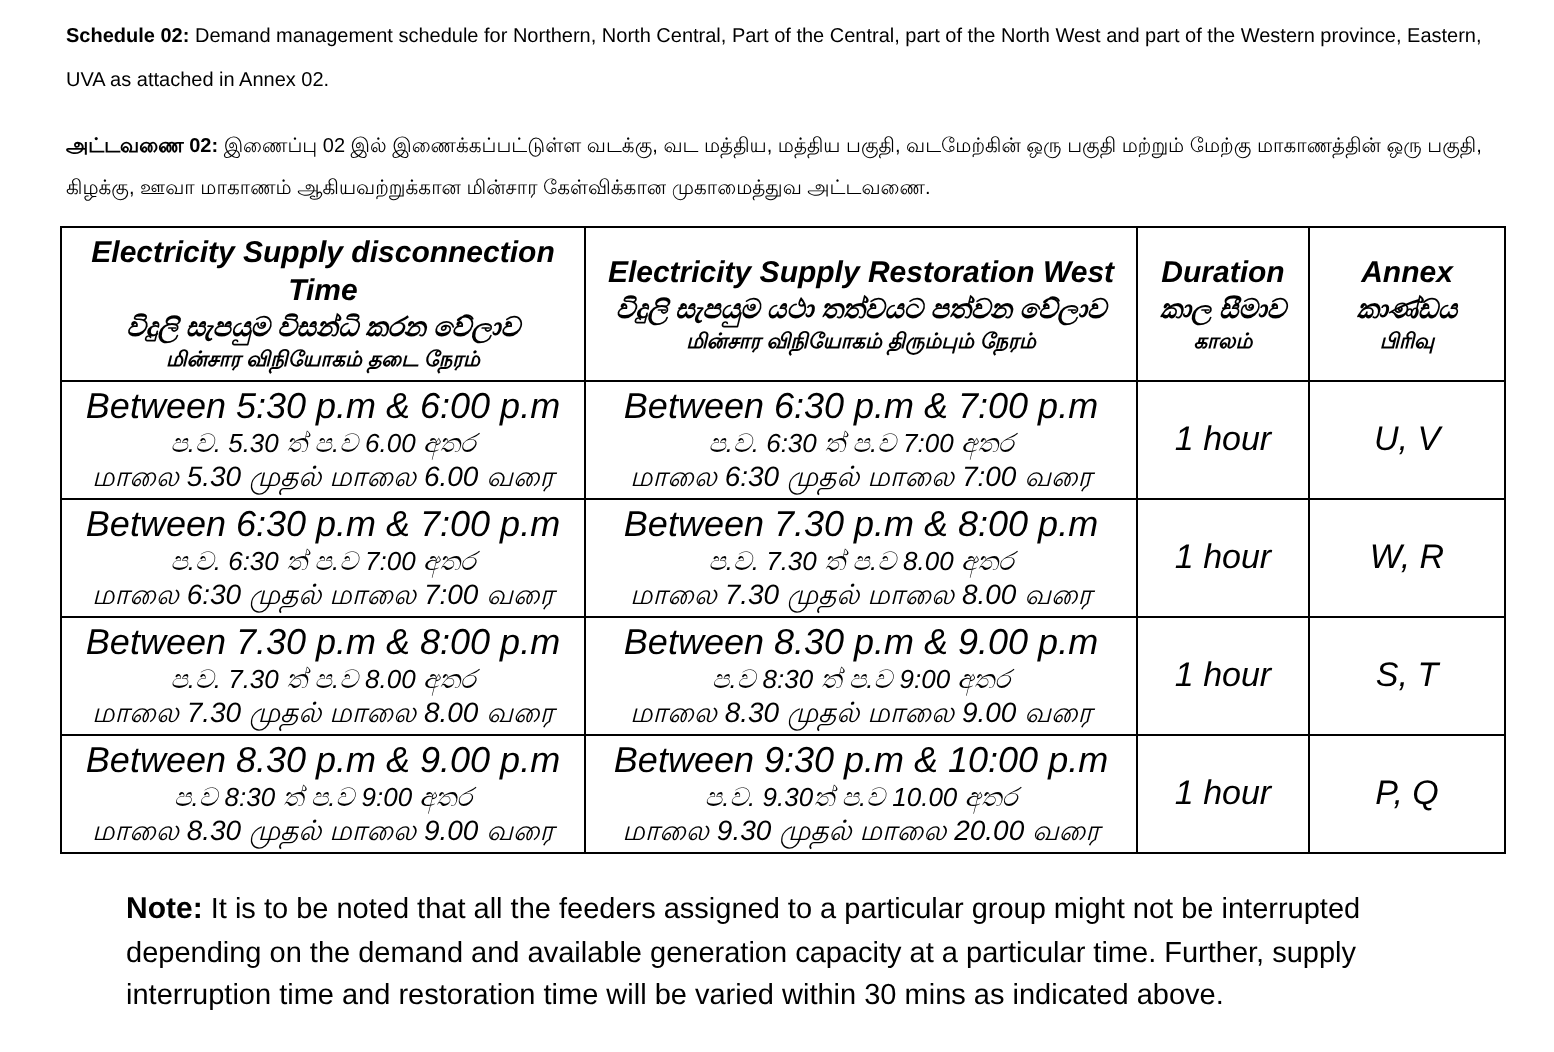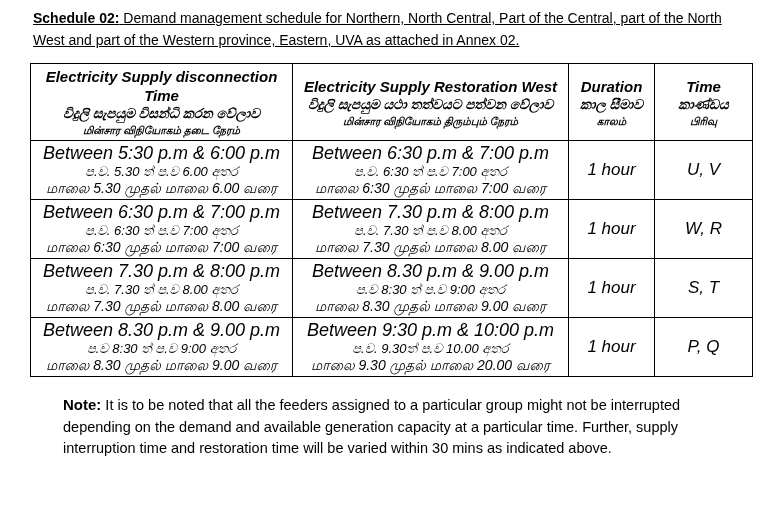--- a/index.html
+++ b/index.html
@@ -14,24 +14,23 @@
     width: 777px;
     height: 526px;
     overflow: hidden;
     background: #ffffff;
   }
   .content {
     padding: 8px 24px 0 33px;
   }
   p.para {
     margin: 0 0 12px 0;
-    font-size: 14px;
+    font-size: 10px;
     line-height: 21.5px;
     max-width: 716px;
-    text-decoration: underline;
   }
   p.para .lead { font-weight: bold; }
   p.para-si { line-height: 21px; margin-bottom: 11px; }
   p.para-ta { line-height: 21px; margin-bottom: 8px; }
 
   table.schedule {
     border-collapse: collapse;
     margin-left: -3px;
     width: 722px;
     table-layout: fixed;
@@ -62,20 +61,21 @@
 </style>
 </head>
 <body>
 
 <div class="page">
   <div class="content">
 
     <p class="para"><span class="lead">Schedule 02:</span> <span>Demand management schedule for Northern, North Central, Part of the Central, part of the North West and part of the Western province, Eastern, UVA as attached in Annex 02.</span></p>
 
 
+    <p class="para para-ta"><span class="lead">அட்டவணை 02:</span> <span>இணைப்பு 02 இல் இணைக்கப்பட்டுள்ள வடக்கு, வட மத்திய, மத்திய பகுதி, வடமேற்கின் ஒரு பகுதி மற்றும் மேற்கு மாகாணத்தின் ஒரு பகுதி, கிழக்கு, ஊவா மாகாணம் ஆகியவற்றுக்கான மின்சார கேள்விக்கான முகாமைத்துவ அட்டவணை.</span></p>
 
     <table class="schedule">
       <colgroup>
         <col style="width:262px">
         <col style="width:276px">
         <col style="width:86px">
         <col style="width:98px">
       </colgroup>
       <thead>
         <tr>
@@ -88,21 +88,21 @@
             <div class="hd-en">Electricity Supply Restoration West</div>
             <div class="hd-si">විදුලි සැපයුම යථා තත්වයට පත්වන වේලාව</div>
             <div class="hd-ta">மின்சார விநியோகம் திரும்பும் நேரம்</div>
           </th>
           <th>
             <div class="hd-en">Duration</div>
             <div class="hd-si">කාල සීමාව</div>
             <div class="hd-ta">காலம்</div>
           </th>
           <th>
-            <div class="hd-en">Time</div>
+            <div class="hd-en">Annex</div>
             <div class="hd-si">කාණ්ඩය</div>
             <div class="hd-ta">பிரிவு</div>
           </th>
         </tr>
       </thead>
       <tbody>
         <tr>
           <td>
             <div class="c-en">Between 5:30 p.m &amp; 6:00 p.m</div>
             <div class="c-si">ප.ව. 5.30 ත් ප.ව 6.00 අතර</div>

